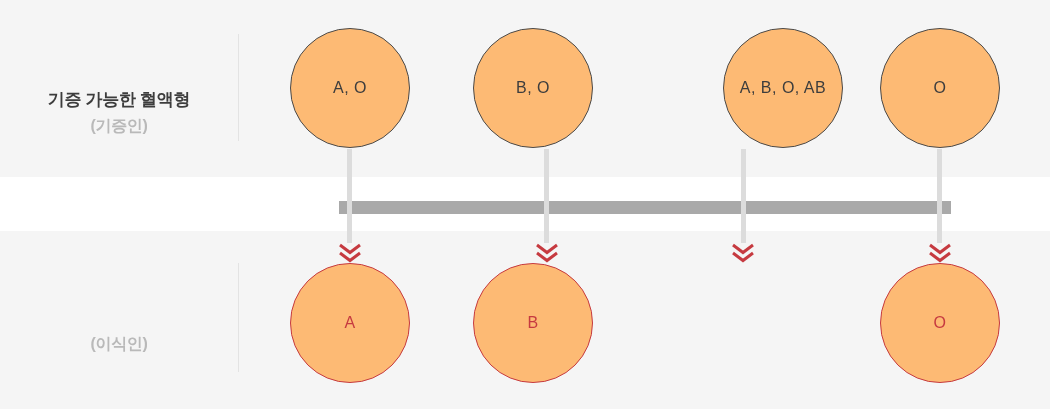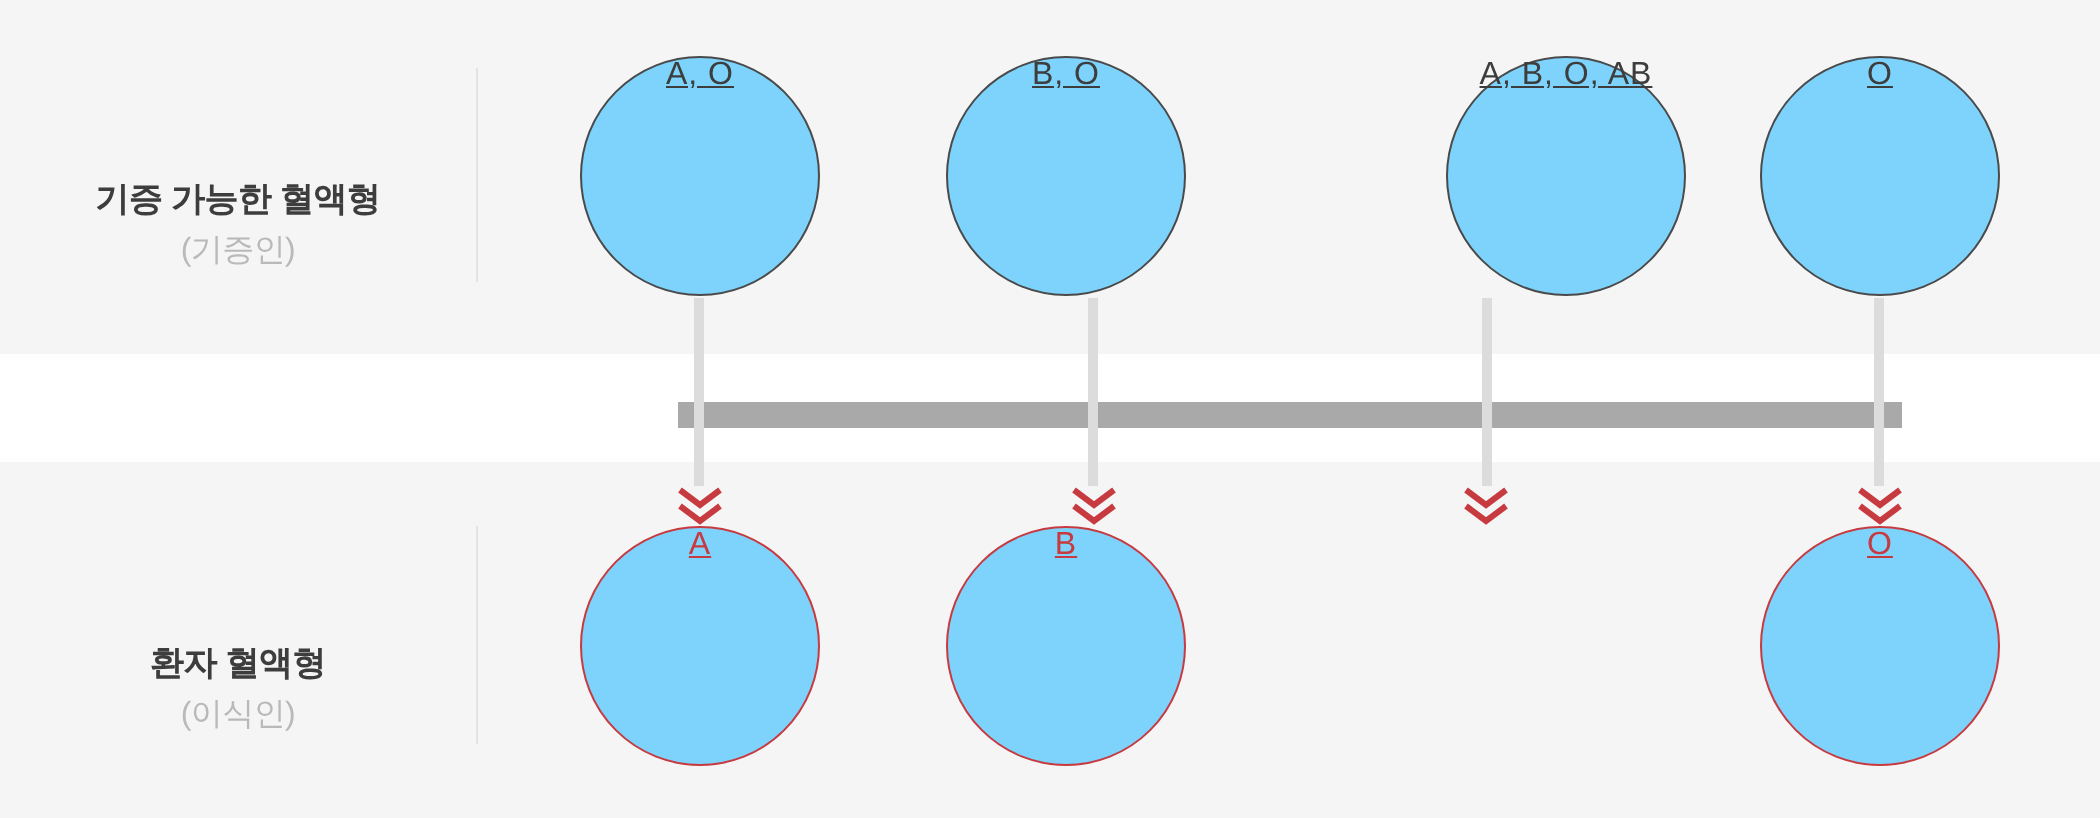--- a/index.html
+++ b/index.html
@@ -29,21 +29,21 @@
     align-items: center; justify-content: center;
     text-align: center; z-index: 5; margin-top: 24px;
   }
   .label-donor   { top: 0;     height: 177px; }
   .label-patient { top: 231px; height: 178px; }
   .label-title {
     font-size: 17px; font-weight: bold;
     color: #3d3d3d; line-height: 27px; letter-spacing: -0.3px;
   }
   .label-sub {
-    font-size: 16px; font-weight: normal;
+    font-size: 16px; font-weight: bold;
     color: #b9b9b9; line-height: 26px; letter-spacing: -0.3px;
   }
 
   
   .vdivider {
     position: absolute; left: 238px; width: 1px;
     background: #e3e3e3; z-index: 5;
   }
   .vdivider-top    { top: 34px;  height: 107px; }
   .vdivider-bottom { top: 263px; height: 109px; }
@@ -78,25 +78,24 @@
   .chevron.c1 { left: 337px; }
   .chevron.c2 { left: 534px; }
   .chevron.c3 { left: 730px; }
   .chevron.c4 { left: 927px; }
 
   
   .circle {
     position: absolute;
     width: 120px; height: 120px;
     border-radius: 50%;
-    background: #7dd3fc;
-    display: flex; justify-content: center;
+    background: #fdba74;
+    display: flex; align-items: center; justify-content: center;
     font-size: 16px; letter-spacing: 0.5px;
     z-index: 4;
-    text-decoration: underline;
   }
   .circle.row-donor   { top: 28px;  border: 1px solid #4a4a4a; color: #3d3d3d; }
   .circle.row-patient { top: 263px; border: 1px solid var(--accent, #c63a40); color: var(--accent, #c63a40); }
   .circle.c1 { left: 290px; }
   .circle.c2 { left: 473px; }
   .circle.c3 { left: 723px; }
   .circle.c4 { left: 880px; }
 </style>
 </head>
 <body>
@@ -105,21 +104,20 @@
 
   <div class="band band-top"></div>
   <div class="band band-middle"></div>
   <div class="band band-bottom"></div>
 
   <div class="label-block label-donor">
     <div class="label-title">기증 가능한 혈액형</div>
     <div class="label-sub">(기증인)</div>
   </div>
   <div class="label-block label-patient">
-    <div class="label-title">환자 혈액형</div>
     <div class="label-sub">(이식인)</div>
   </div>
 
   <div class="vdivider vdivider-top"></div>
   <div class="vdivider vdivider-bottom"></div>
 
   <div class="hbar"></div>
 
   <div class="vline c1"></div>
   <div class="vline c2"></div>

